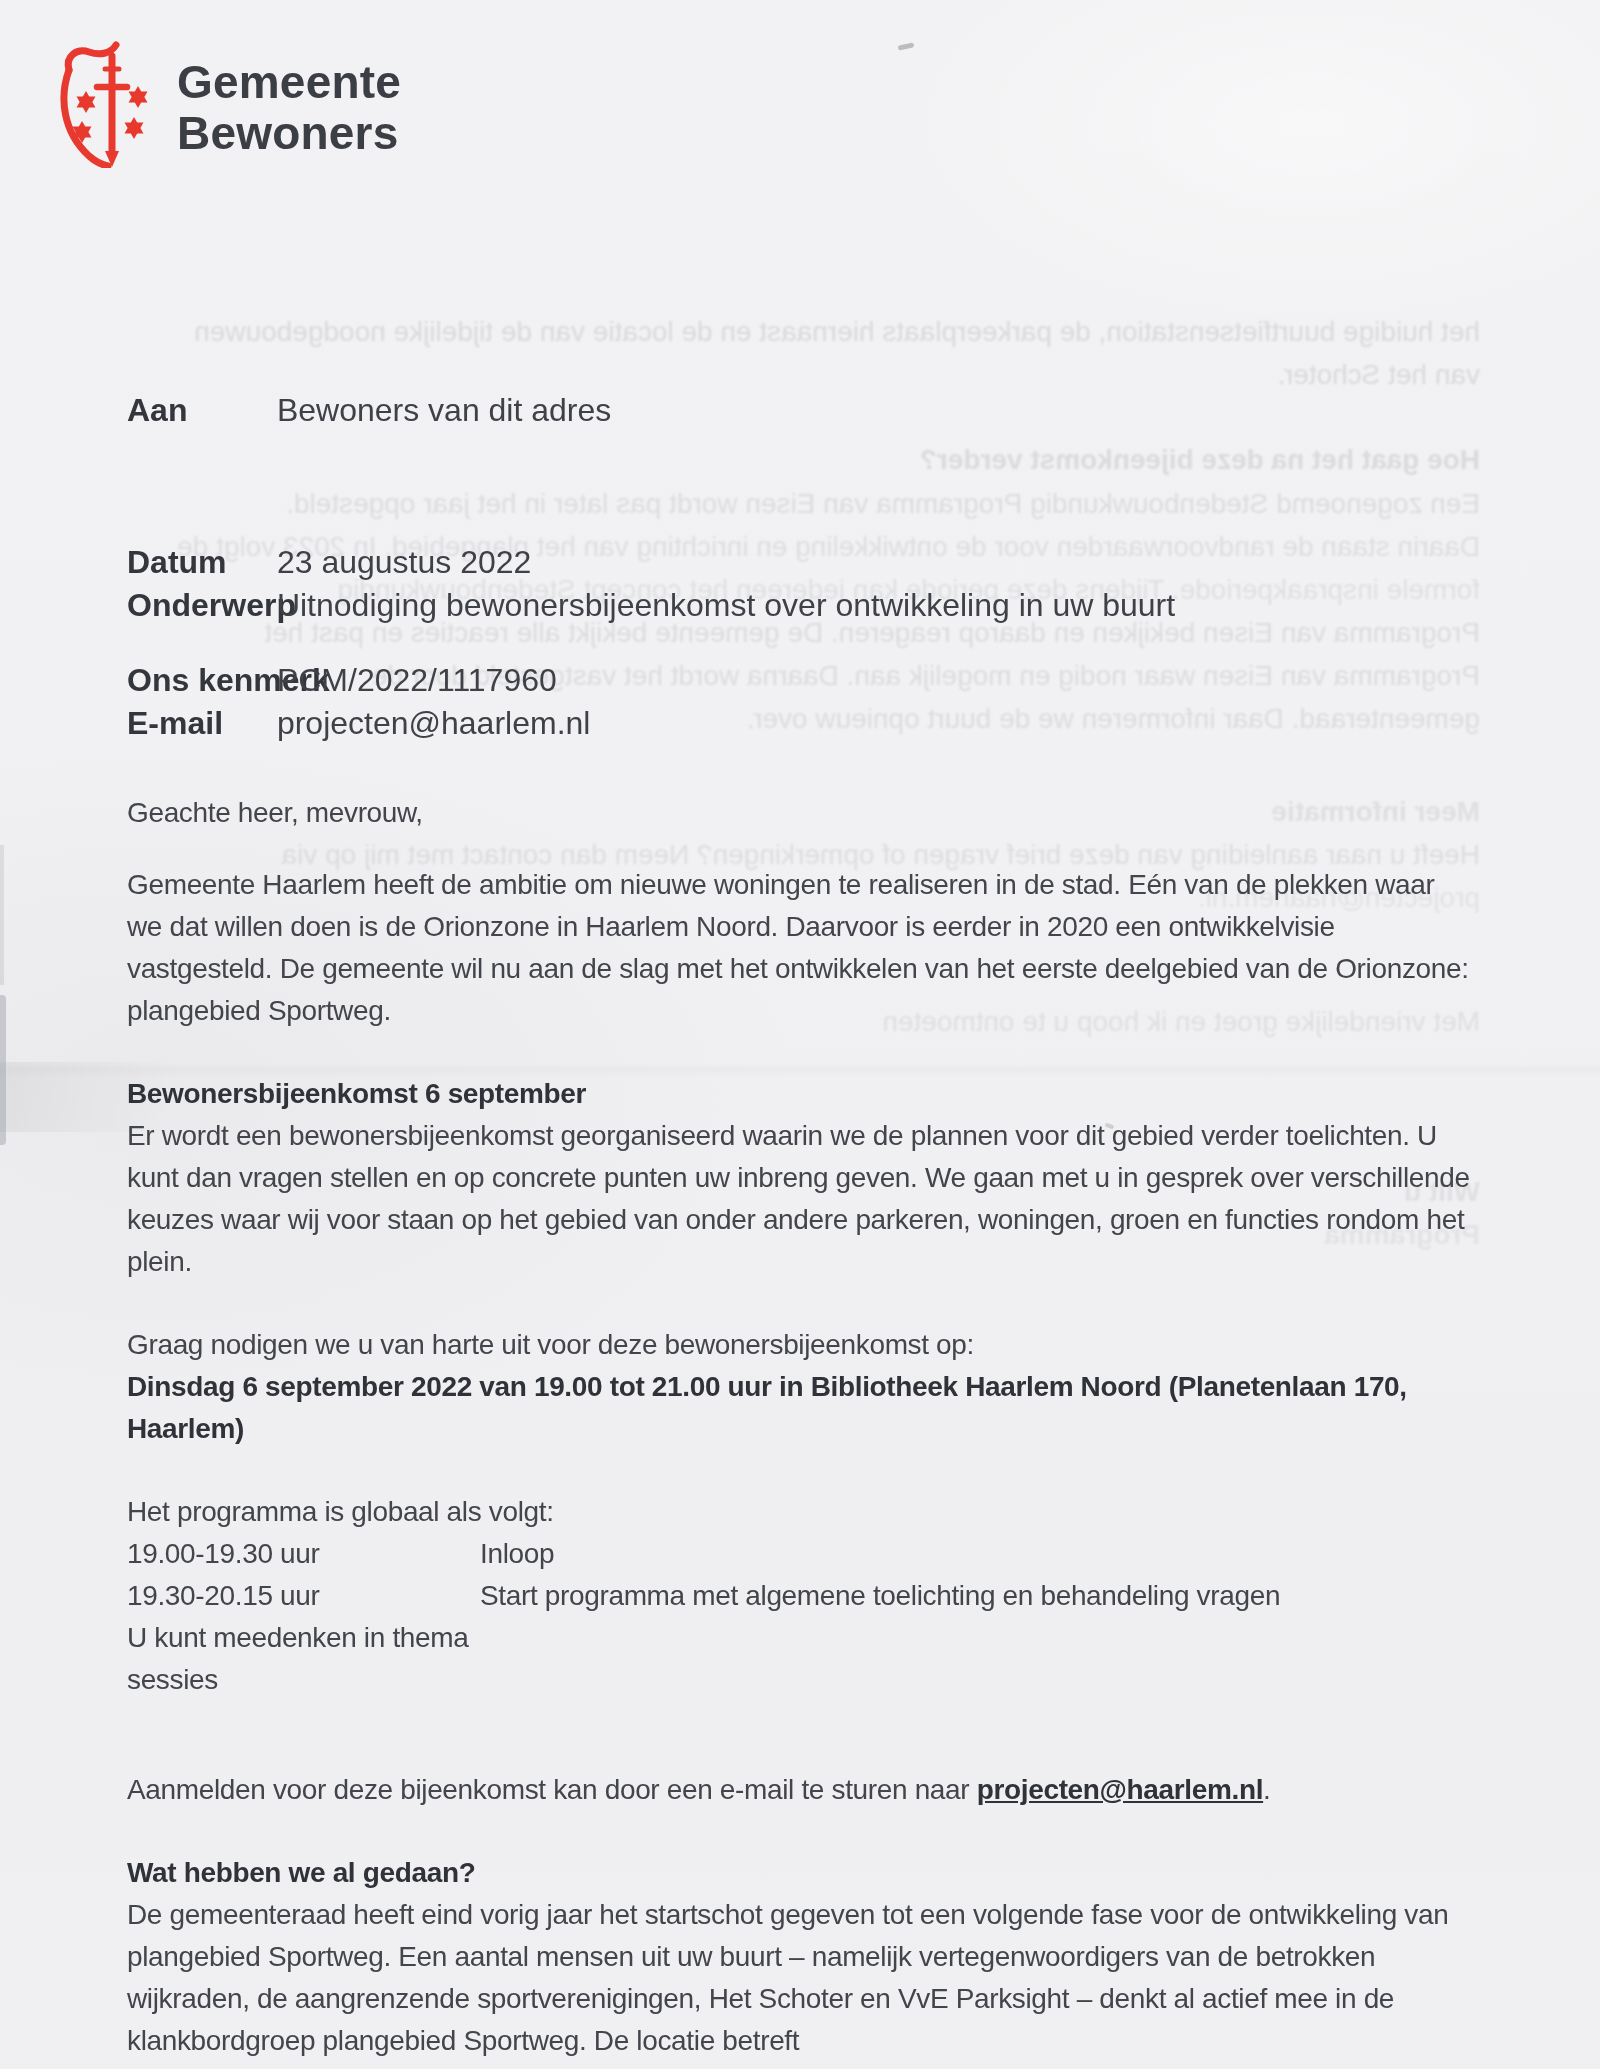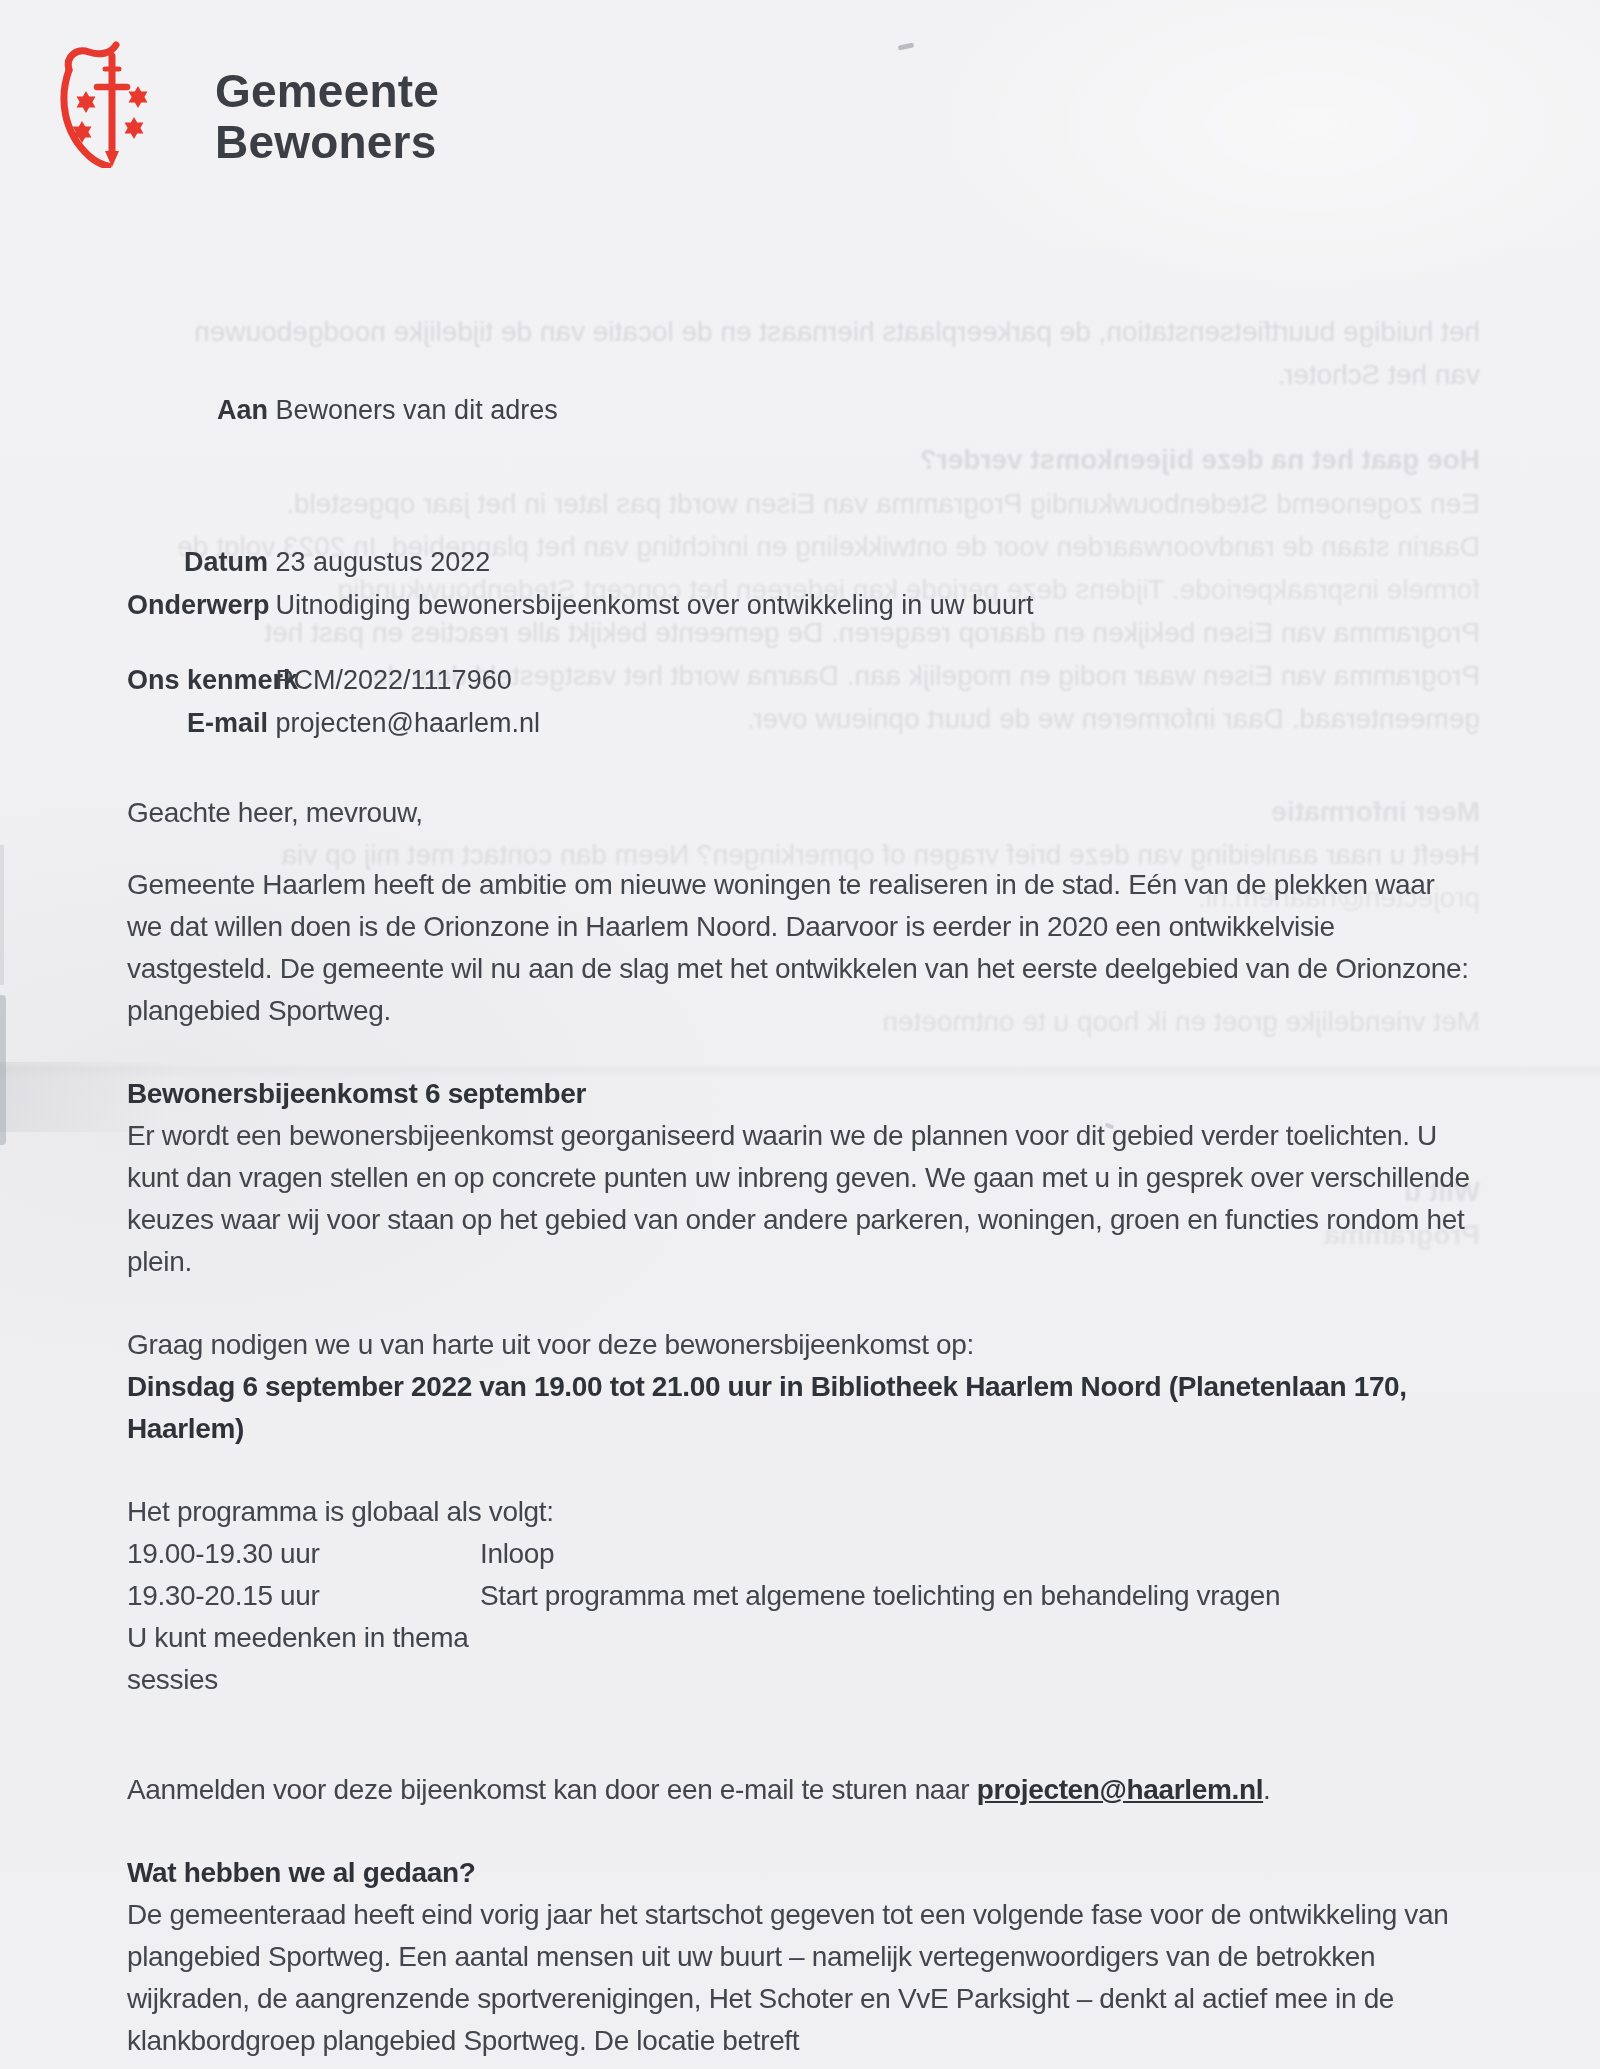--- a/index.html
+++ b/index.html
@@ -11,25 +11,25 @@
   }
   .paper::before{ 
     content:""; position:absolute; inset:0;
     background:
       radial-gradient(600px 300px at 82% 6%, rgba(255,255,255,.5), rgba(255,255,255,0) 70%),
       radial-gradient(900px 500px at 10% 52%, rgba(205,205,210,.18), rgba(205,205,210,0) 70%),
       linear-gradient(180deg, rgba(0,0,0,0) 51.4%, rgba(120,120,128,.05) 51.7%, rgba(0,0,0,0) 52.1%);
     pointer-events:none;
   }
   
-  .logo { position:absolute; left:55px; top:36px; display:flex; align-items:flex-end;gap:38px; }
+  .logo { position:absolute; left:55px; top:36px; display:flex; align-items:center; }
   .emblem { width:100px; height:132px; }
   .wordmark { margin-left:22px; margin-top:12px; font-weight:700; font-size:46px; line-height:51px; color:#3b3e45; letter-spacing:.2px; }
   
-  .meta-row { position:absolute; left:127px; font-size:27px; line-height:34px; white-space:nowrap;text-align:right; }
+  .meta-row { position:absolute; left:127px; font-size:32px; line-height:34px; white-space:nowrap; }
   .meta-label { display:inline-block; width:141px; font-weight:700; color:#33363c; }
   .meta-value { color:#3e4147; }
   
   .letter { position:absolute; left:127px; top:792px; width:1345px; font-size:28px; line-height:42px; letter-spacing:-.35px; }
   .para { margin:0; }
   .mt1 { margin-top:30px; } .mt2 { margin-top:41px; } .mt3 { margin-top:68px; }
   .bold { font-weight:700; color:#2f3238; }
   .sched { display:grid; grid-template-columns:353px 1fr; }
   .email-link { font-weight:700; text-decoration:underline; color:#2f3238; }
   

